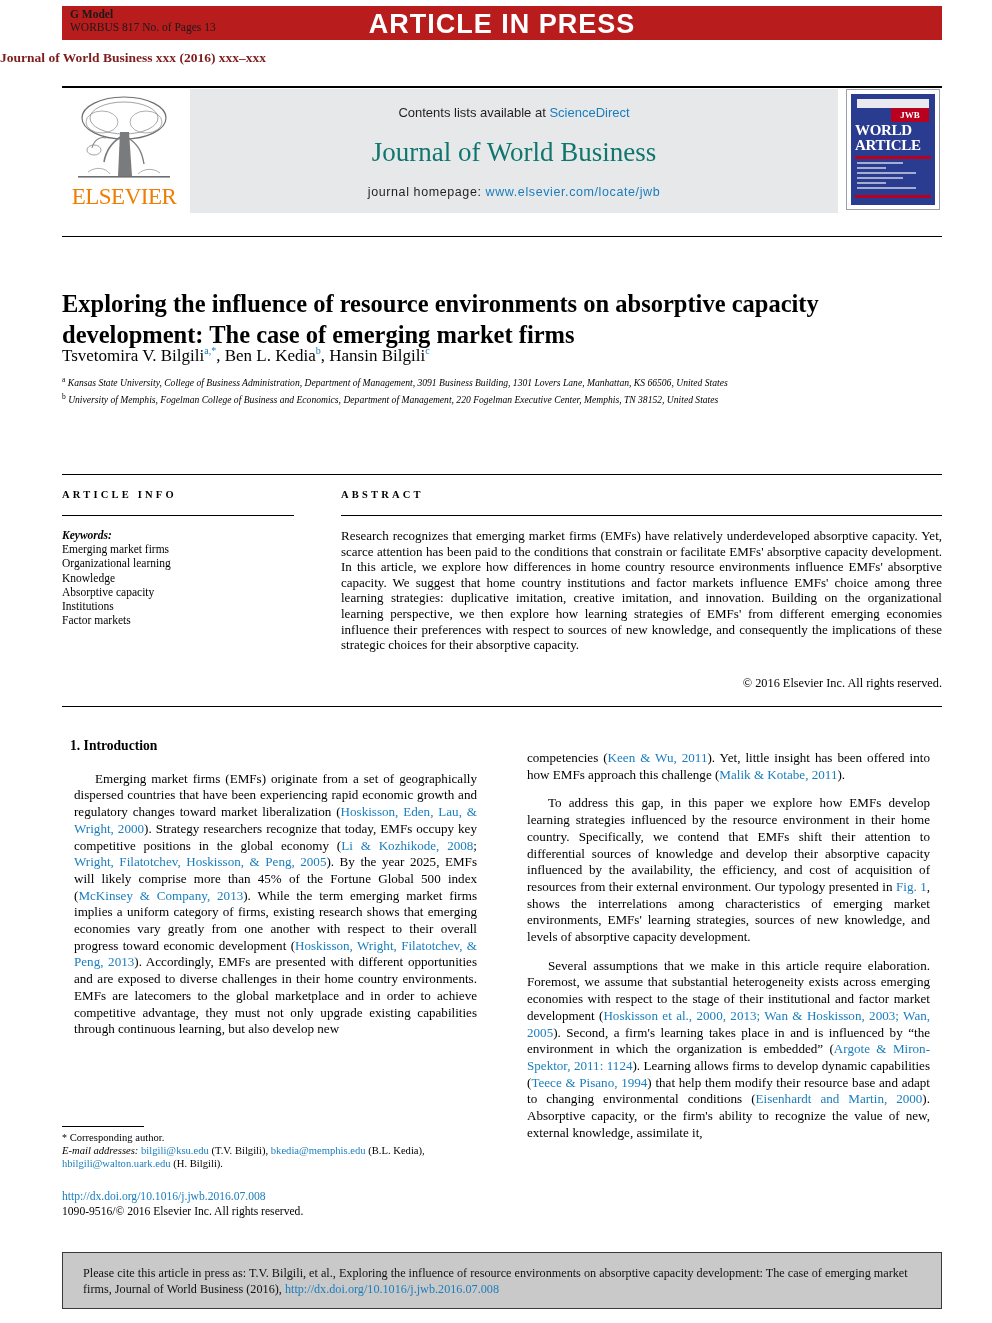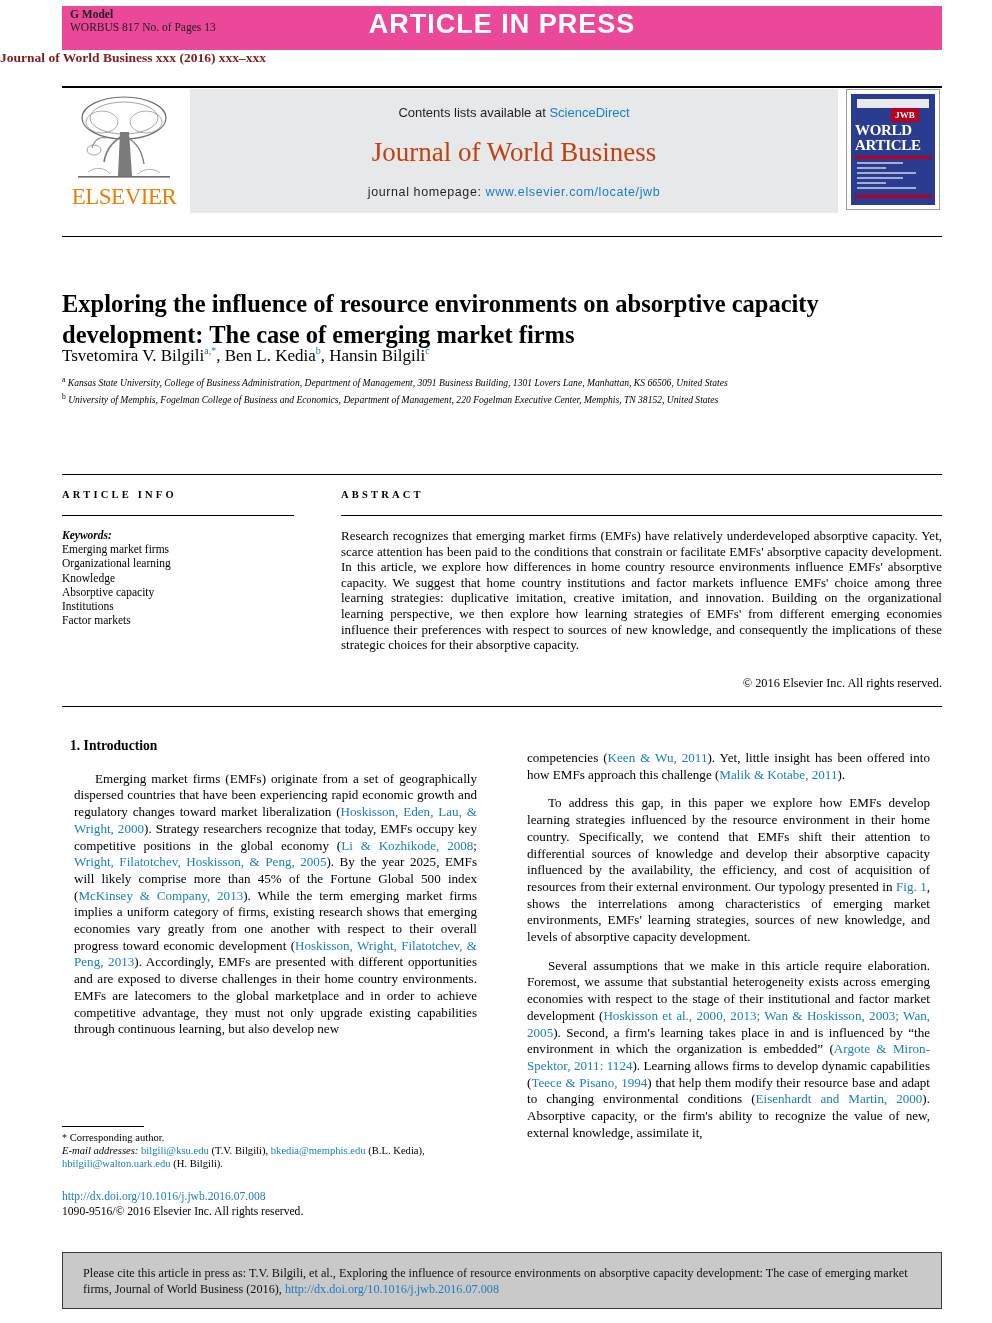--- a/index.html
+++ b/index.html
@@ -13,22 +13,22 @@
     font-family: "Liberation Serif", serif;
     color: #000000;
     position: relative;
     overflow: hidden;
   }
 
   
   .press-band {
     position: absolute;
     left: 62px; top: 6px;
-    width: 880px; height: 44px;
-    background: #ec4899;
+    width: 880px; height: 34px;
+    background: #b91c1c;
   }
   .press-band-text {
     position: absolute;
     left: 0; right: 0; top: 3px;
     text-align: center;
     font-family: "Liberation Sans", sans-serif;
     font-weight: bold;
     font-size: 27px;
     letter-spacing: 1.0px;
     color: #ffffff;
@@ -75,21 +75,21 @@
     font-family: "Liberation Sans", sans-serif;
     font-size: 13px;
     color: #231f20;
   }
   .mh-contents .sd { color: #1a7dbd; }
   .mh-journal {
     position: absolute; left: 0; right: 0; top: 48px;
     text-align: center;
     font-family: "Liberation Serif", serif;
     font-size: 27px;
-    color: #c2410c;
+    color: #0f766e;
   }
   .mh-home {
     position: absolute; left: 0; right: 0; top: 96px;
     text-align: center;
     font-family: "Liberation Sans", sans-serif;
     font-size: 12.5px;
     letter-spacing: 0.6px;
     color: #231f20;
   }
   .mh-home .url { color: #1a7dbd; }
@@ -122,21 +122,21 @@
     width: 84px; height: 111px;
     background: #2a3c8f;
   }
   .cover-topbar {
     position: absolute; left: 6px; top: 5px;
     width: 72px; height: 9px;
     background: #e9e9ef;
   }
   .cover-jwb {
     position: absolute; left: 40px; top: 14px;
-    width: 28px; height: 14px;
+    width: 38px; height: 14px;
     background: #b9001f;
   }
   .cover-jwb span {
     display:block; text-align:center; color:#fff;
     font-family:"Liberation Serif", serif; font-size: 9px; font-weight: bold;
     line-height: 14px;
   }
   .cover-title {
     position: absolute; left: 4px; top: 29px; width: 76px;
     color: #ffffff;

